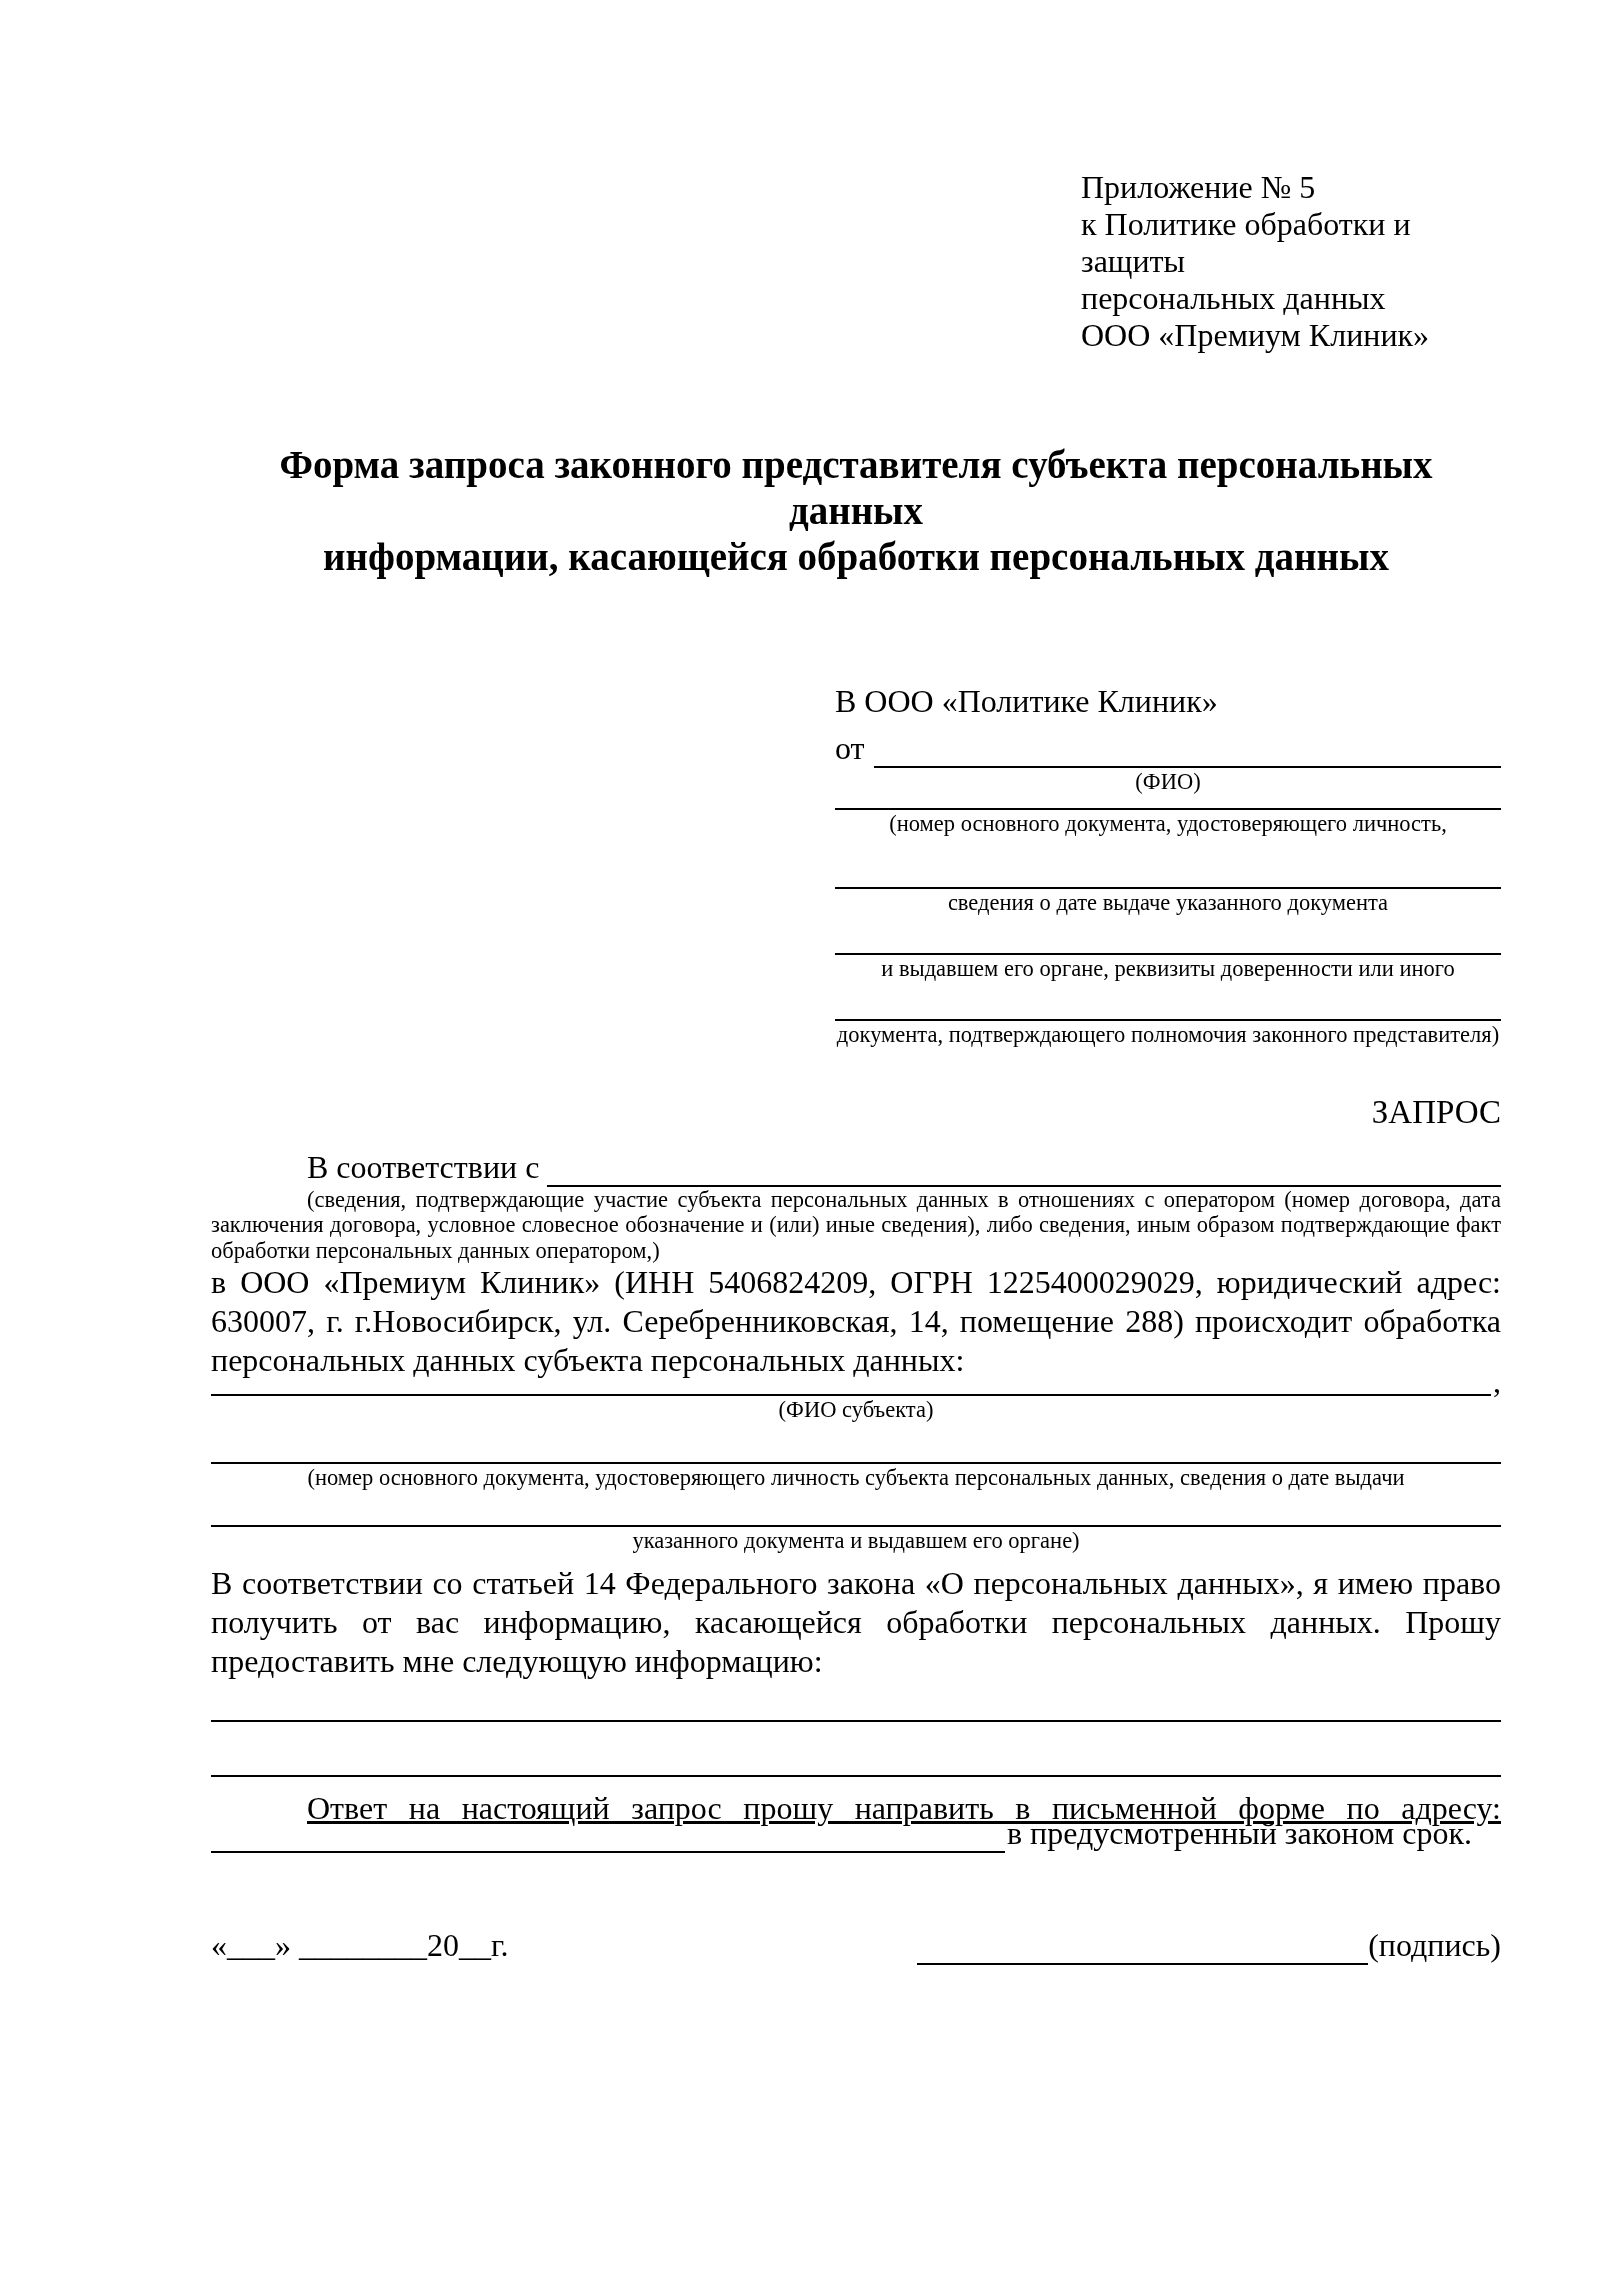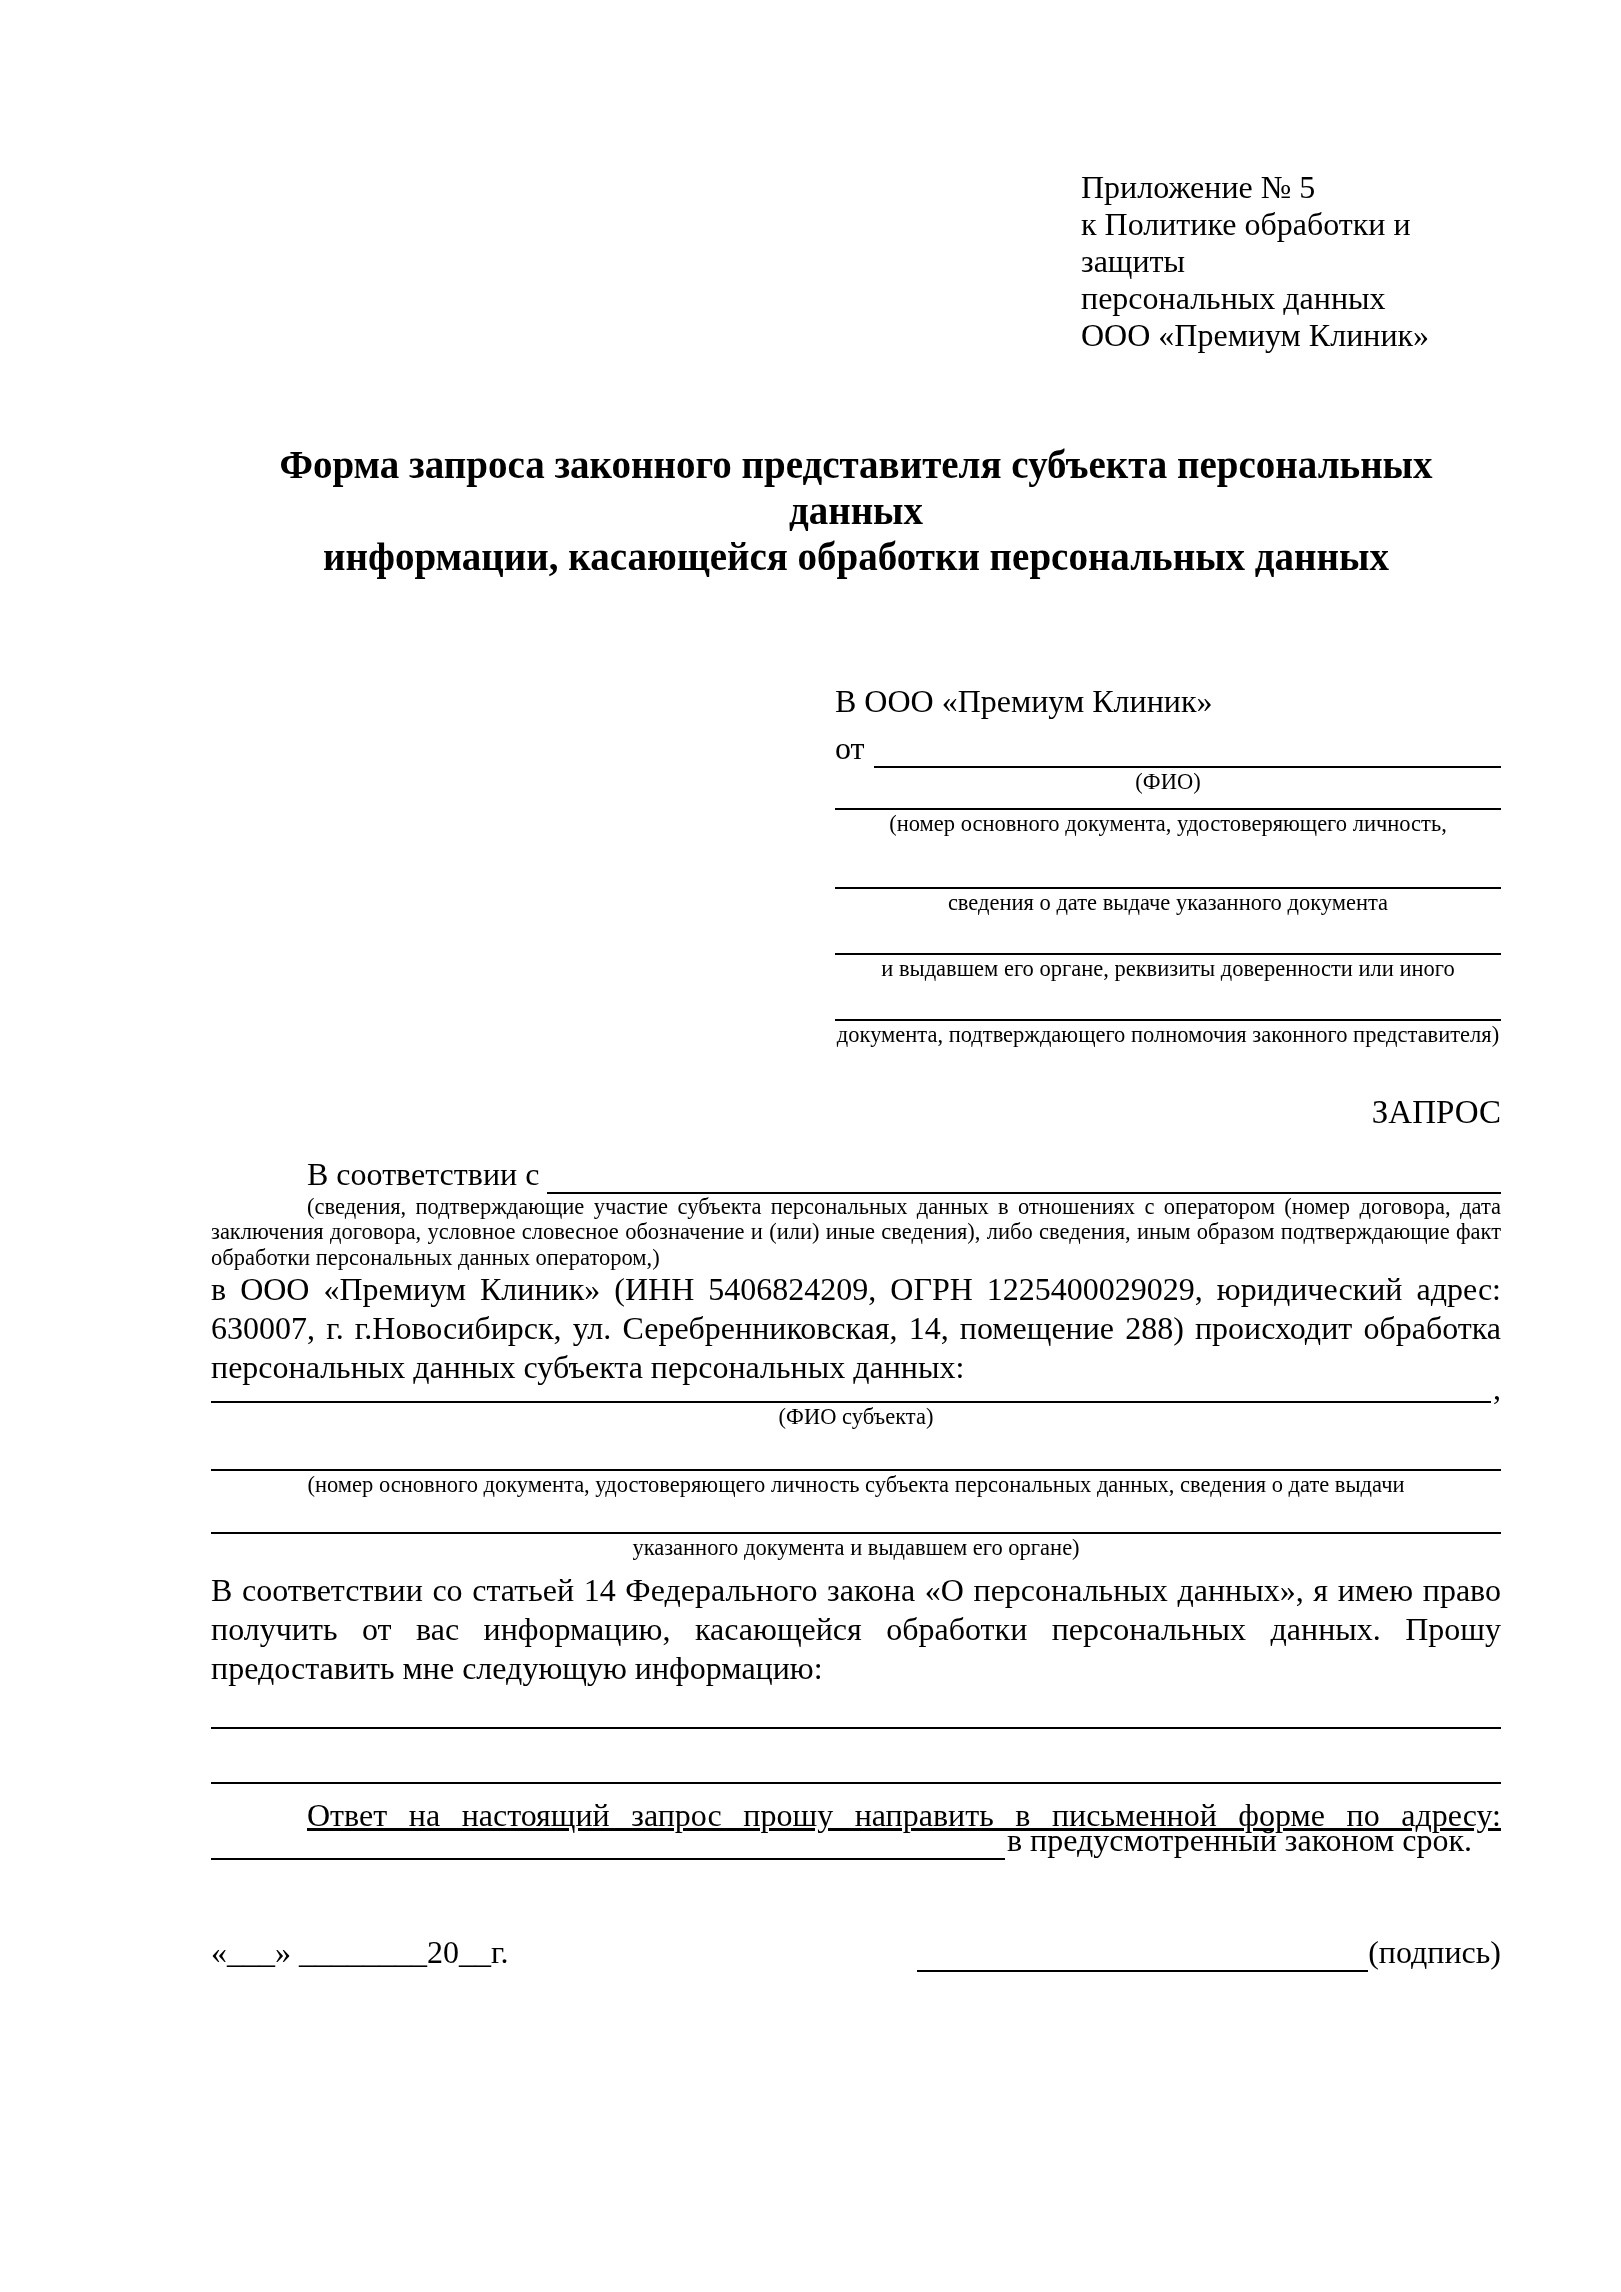--- a/index.html
+++ b/index.html
@@ -45,21 +45,21 @@
   }
   .rule { border-bottom: 2.9px solid #000; }
   .h13 { height: 12.7px; }
   .h50 { height: 49px; }
   .h38 { height: 37px; }
   .h40 { height: 39px; }
   .h34 { height: 33px; }
   
   .zapros { margin-top: 43px; text-align: right; font-size: 33px; line-height: 41px; }
   
-  .row-accord { margin-top: 20px; height: 41px; }
+  .row-accord { margin-top: 13px; height: 41px; }
   .indent-spacer { width: 96px; flex: 0 0 auto; }
   .row-accord .label { padding-right: 7.8px; }
   
   .small-par {
     font-size: 22.5px;
     line-height: 25.5px;
     text-align: justify;
     text-indent: 96px;
   }
   
@@ -96,21 +96,21 @@
     <div>персональных данных</div>
     <div>ООО «Премиум Клиник»</div>
   </div>
 
   <div class="doc-title">
     <div>Форма запроса законного представителя субъекта персональных данных</div>
     <div>информации, касающейся обработки персональных данных</div>
   </div>
 
   <div class="addr">
-    <div>В ООО «Премиум Клиник»</div>
+    <div>В ООО «Политике Клиник»</div>
     <div class="flexrow row-from">
       <span class="label">от</span>
       <span class="fill"></span>
     </div>
     <div class="cap">(ФИО)</div>
 
     <div>
       <div class="rule h13"></div>
       <div class="cap">(номер основного документа, удостоверяющего личность,</div>
     </div>

